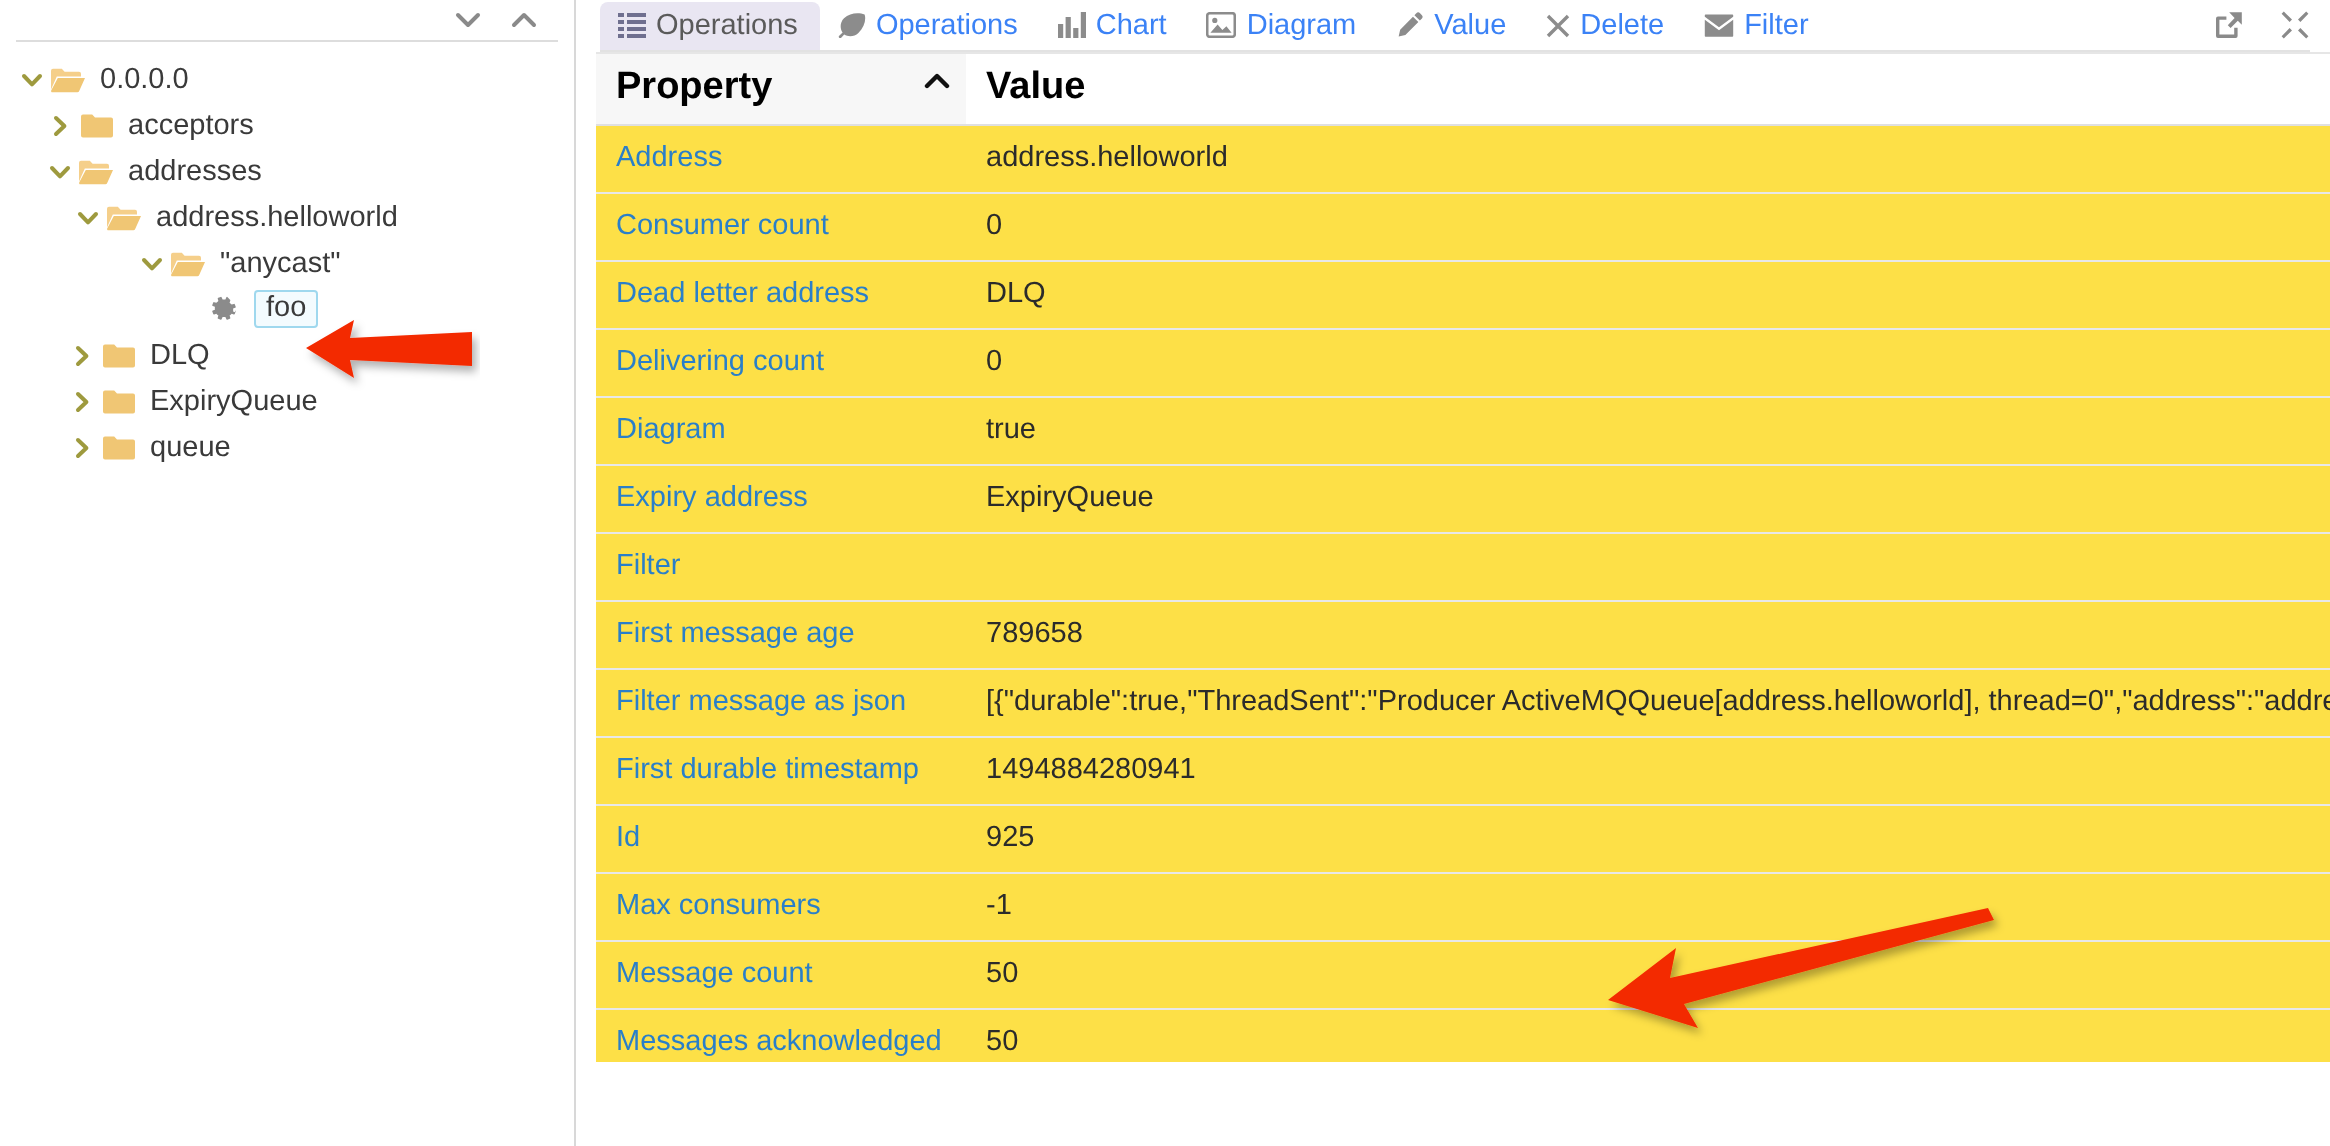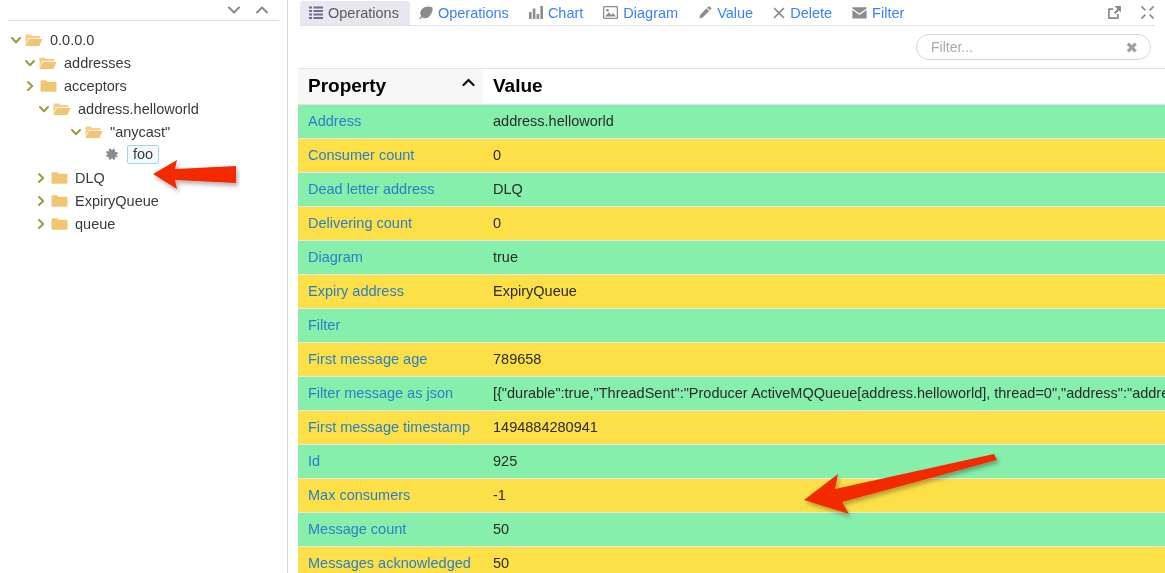--- a/index.html
+++ b/index.html
@@ -216,21 +216,21 @@
     white-space: nowrap;
     overflow: hidden;
     vertical-align: middle;
   }
   table.attrs td.prop a {
     color: #2a7fc9;
     text-decoration: none;
     cursor: pointer;
   }
   table.attrs td.val { color: #2b2b2b; }
-  table.attrs tbody tr.odd td { background: #86efac; margin-top: 16px; }
+  table.attrs tbody tr.odd td { background: #fde047; margin-top: 16px; }
   table.attrs tbody tr.even td { background: #fde047; }
 
   
   .arrow { position: absolute; pointer-events: none; }
   #arrow-tree { left: 150px; top: 154px; }
   #arrow-count { left: 510px; top: 448px; }
 </style>
 </head>
 <body>
 
@@ -267,50 +267,50 @@
                 <path d="M3.9 6.0 h13.6 l-2.9 6.5 a1 1 0 0 1 -0.9 0.6 h-12.6 a0.55 0.55 0 0 1 -0.5 -0.8 z" fill="#f0c674"></path>
               </svg>
             </span>
           </span>
           <span class="tlabel">0.0.0.0</span>
         </div>
         <div class="tnode lv1">
           <span class="twist">
             <span style="line-height: 0; display: inline-flex;">
               <svg width="12" height="12" viewBox="0 0 12 12">
+                <path d="M4 2 L8.2 6 L4 10" stroke="currentColor" stroke-width="2" fill="none" stroke-linecap="round" stroke-linejoin="round"></path>
+              </svg>
+            </span>
+          </span>
+          <span class="tico">
+            <span style="line-height: 0; display: inline-flex;">
+              <svg width="17" height="14" viewBox="0 0 17 14">
+                <path d="M0.5 2.2 a1 1 0 0 1 1-1 h4.6 l1.4 1.6 h8 a1 1 0 0 1 1 1 v8 a1 1 0 0 1 -1 1 h-14 a1 1 0 0 1 -1 -1 z" fill="#f0c674"></path>
+              </svg>
+            </span>
+          </span>
+          <span class="tlabel">acceptors</span>
+        </div>
+        <div class="tnode lv1">
+          <span class="twist">
+            <span style="line-height: 0; display: inline-flex;">
+              <svg width="12" height="12" viewBox="0 0 12 12">
                 <path d="M2 4 L6 8.2 L10 4" stroke="currentColor" stroke-width="2" fill="none" stroke-linecap="round" stroke-linejoin="round"></path>
               </svg>
             </span>
           </span>
           <span class="tico">
             <span style="line-height: 0; display: inline-flex;">
               <svg width="18" height="14" viewBox="0 0 18 14">
                 <path d="M0.5 2.4 a1 1 0 0 1 1-1 h4.4 l1.4 1.5 h7.2 a1 1 0 0 1 1 1 v1.3 h-12.1 l-2.9 6.6 z" fill="#f5cf8a"></path>
                 <path d="M3.9 6.0 h13.6 l-2.9 6.5 a1 1 0 0 1 -0.9 0.6 h-12.6 a0.55 0.55 0 0 1 -0.5 -0.8 z" fill="#f0c674"></path>
               </svg>
             </span>
           </span>
           <span class="tlabel">addresses</span>
-        </div>
-        <div class="tnode lv1">
-          <span class="twist">
-            <span style="line-height: 0; display: inline-flex;">
-              <svg width="12" height="12" viewBox="0 0 12 12">
-                <path d="M4 2 L8.2 6 L4 10" stroke="currentColor" stroke-width="2" fill="none" stroke-linecap="round" stroke-linejoin="round"></path>
-              </svg>
-            </span>
-          </span>
-          <span class="tico">
-            <span style="line-height: 0; display: inline-flex;">
-              <svg width="17" height="14" viewBox="0 0 17 14">
-                <path d="M0.5 2.2 a1 1 0 0 1 1-1 h4.6 l1.4 1.6 h8 a1 1 0 0 1 1 1 v8 a1 1 0 0 1 -1 1 h-14 a1 1 0 0 1 -1 -1 z" fill="#f0c674"></path>
-              </svg>
-            </span>
-          </span>
-          <span class="tlabel">acceptors</span>
         </div>
         <div class="tnode lv2">
           <span class="twist">
             <span style="line-height: 0; display: inline-flex;">
               <svg width="12" height="12" viewBox="0 0 12 12">
                 <path d="M2 4 L6 8.2 L10 4" stroke="currentColor" stroke-width="2" fill="none" stroke-linecap="round" stroke-linejoin="round"></path>
               </svg>
             </span>
           </span>
           <span class="tico">
@@ -504,26 +504,20 @@
         </span>
         <span class="tool-ico">
           <span style="line-height: 0; display: inline-flex;">
             <svg width="15" height="15" viewBox="0 0 15 15">
               <path d="M0.8 1.9 L1.9 0.8 L6.0 4.8 L4.8 6.0 Z M14.2 1.9 L13.1 0.8 L9.0 4.8 L10.2 6.0 Z M0.8 13.1 L1.9 14.2 L6.0 10.2 L4.8 9.0 Z M14.2 13.1 L13.1 14.2 L9.0 10.2 L10.2 9.0 Z" fill="currentColor"></path>
             </svg>
           </span>
         </span>
       </div>
 
-    <div class="filterrow">
-      <div class="filterbox">
-        <input type="text" id="filter-input" placeholder="Filter..." style="">
-        <span class="filter-clear">✖</span>
-      </div>
-    </div>
 
     <div class="tablewrap">
       <table class="attrs">
         <thead>
           <tr>
             <th class="col-prop">
               <span>Property</span>
               <span class="sortcaret">
                 <svg width="13" height="13" viewBox="0 0 13 13">
                     <path d="M1.5 9 L6.5 4 L11.5 9" stroke="currentColor" stroke-width="2.2" fill="none" stroke-linecap="round" stroke-linejoin="round"></path>
@@ -566,21 +560,21 @@
             </tr>
             <tr class="even">
               <td class="prop"><a>First message age</a></td>
               <td class="val">789658</td>
             </tr>
             <tr class="odd">
               <td class="prop"><a>Filter message as json</a></td>
               <td class="val">[{"durable":true,"ThreadSent":"Producer ActiveMQQueue[address.helloworld], thread=0","address":"address.helloworld","userID":"ID:6f05"</td>
             </tr>
             <tr class="even">
-              <td class="prop"><a>First message timestamp</a></td>
+              <td class="prop"><a>First durable timestamp</a></td>
               <td class="val">1494884280941</td>
             </tr>
             <tr class="odd">
               <td class="prop"><a>Id</a></td>
               <td class="val">925</td>
             </tr>
             <tr class="even">
               <td class="prop"><a>Max consumers</a></td>
               <td class="val">-1</td>
             </tr>

